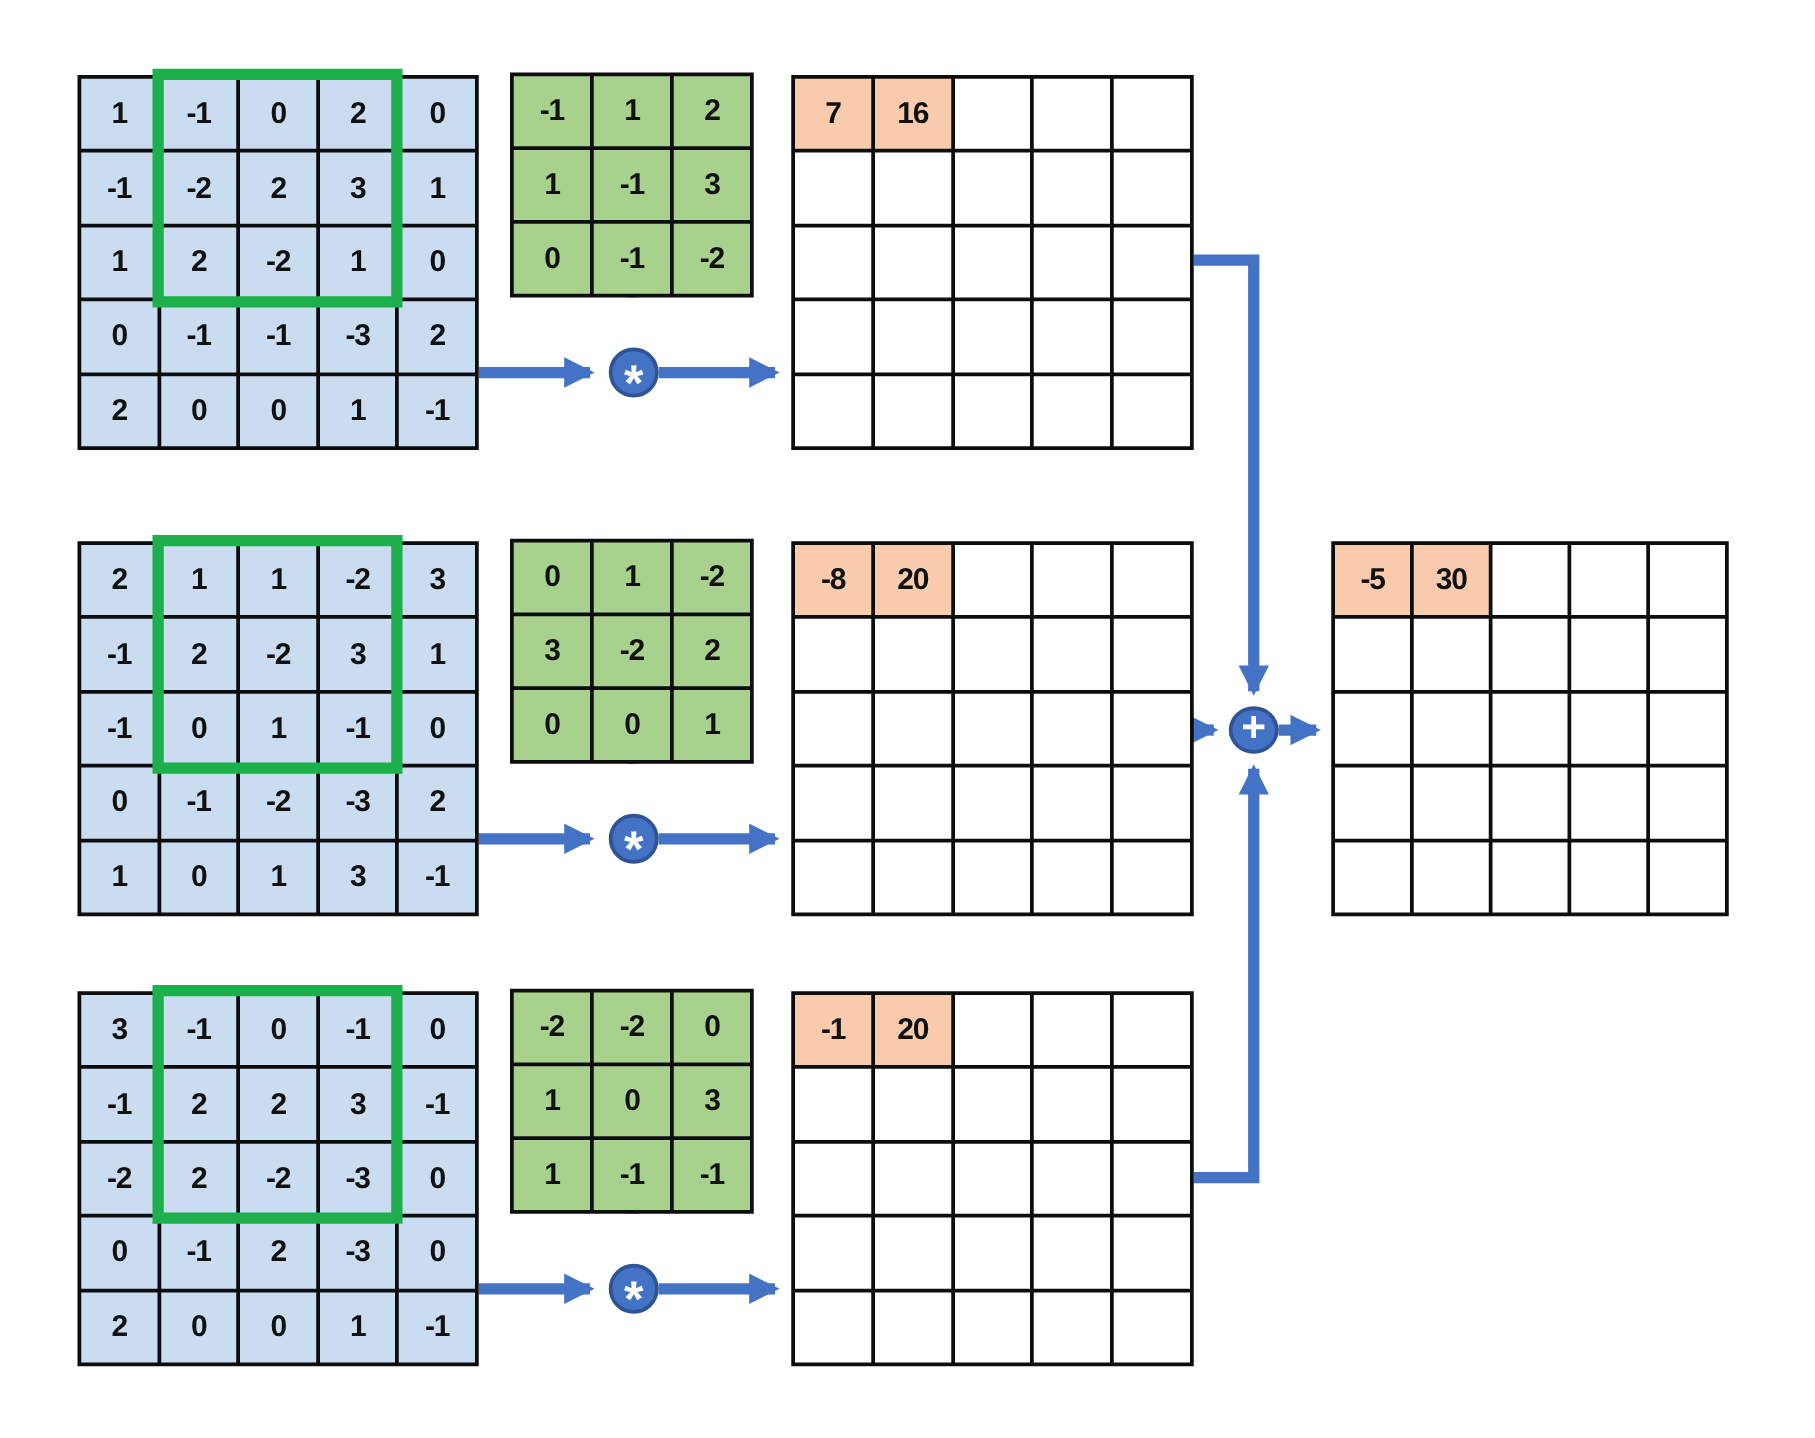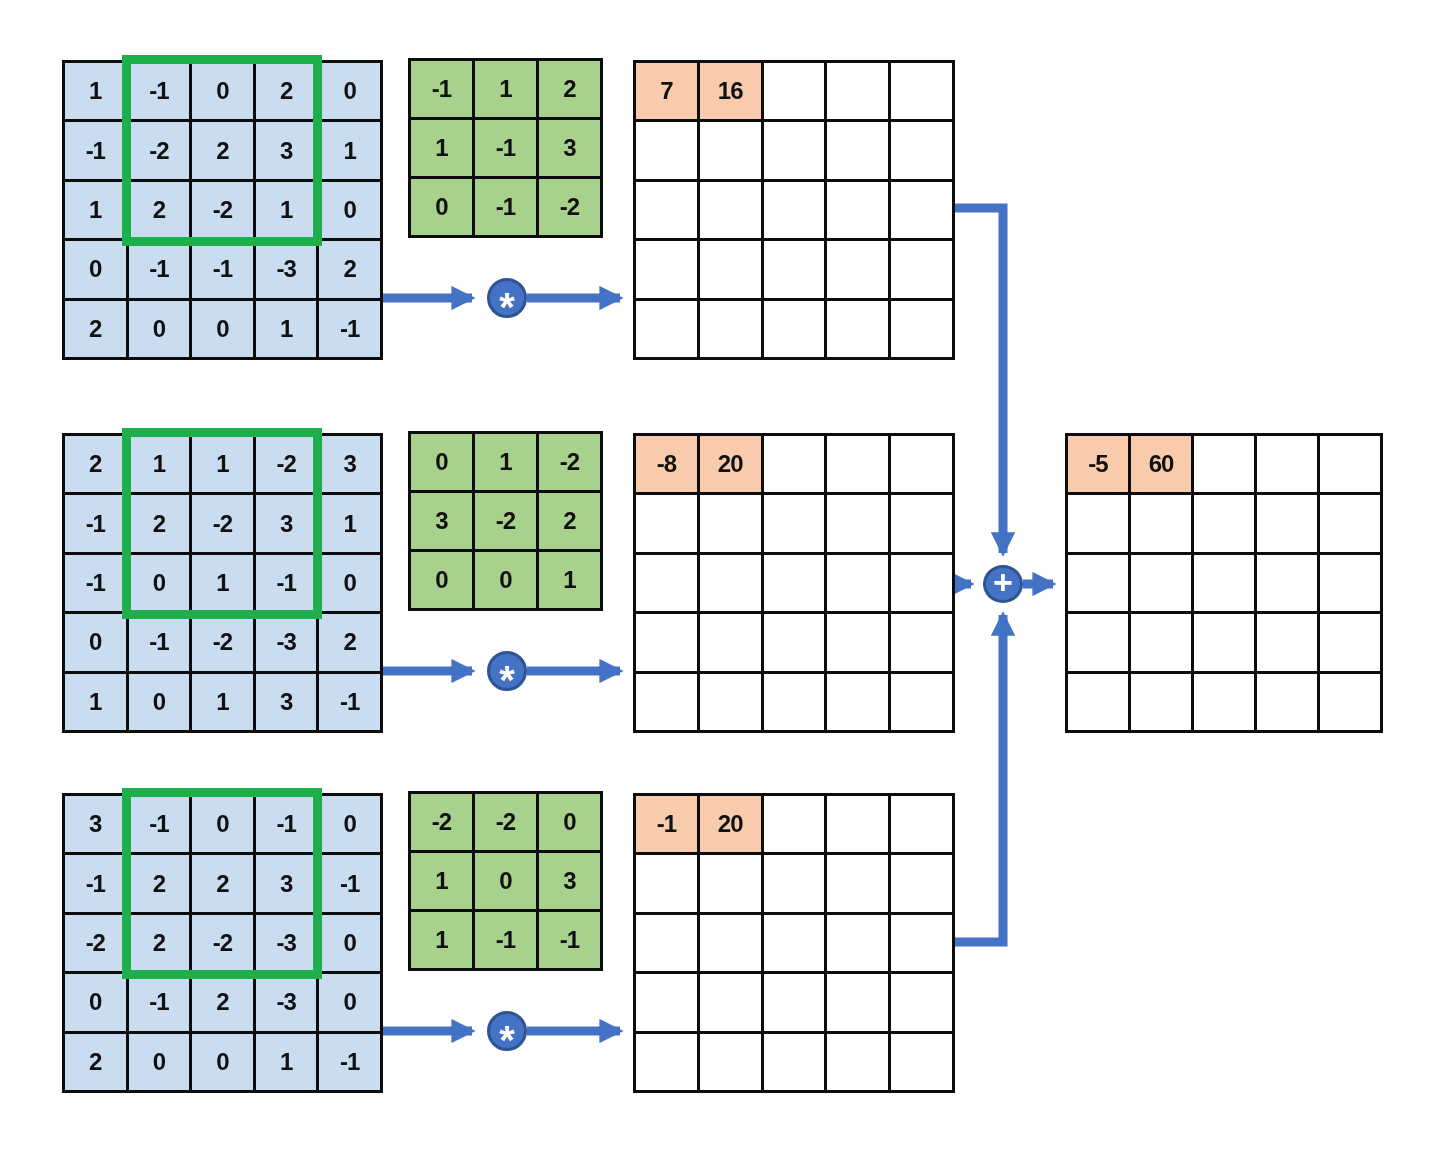--- a/index.html
+++ b/index.html
@@ -300,21 +300,21 @@
     <div class="op-circle conv-circle">
       <span>*</span>
     </div>
   </div>
 
   <div class="op-circle add-circle">
     <span>+</span>
   </div>
   <div class="grid final-grid">
       <div class="cell cell-output cell-hl">-5</div>
-      <div class="cell cell-output cell-hl">60</div>
+      <div class="cell cell-output cell-hl">30</div>
       <div class="cell cell-output"></div>
       <div class="cell cell-output"></div>
       <div class="cell cell-output"></div>
       <div class="cell cell-output"></div>
       <div class="cell cell-output"></div>
       <div class="cell cell-output"></div>
       <div class="cell cell-output"></div>
       <div class="cell cell-output"></div>
       <div class="cell cell-output"></div>
       <div class="cell cell-output"></div>

